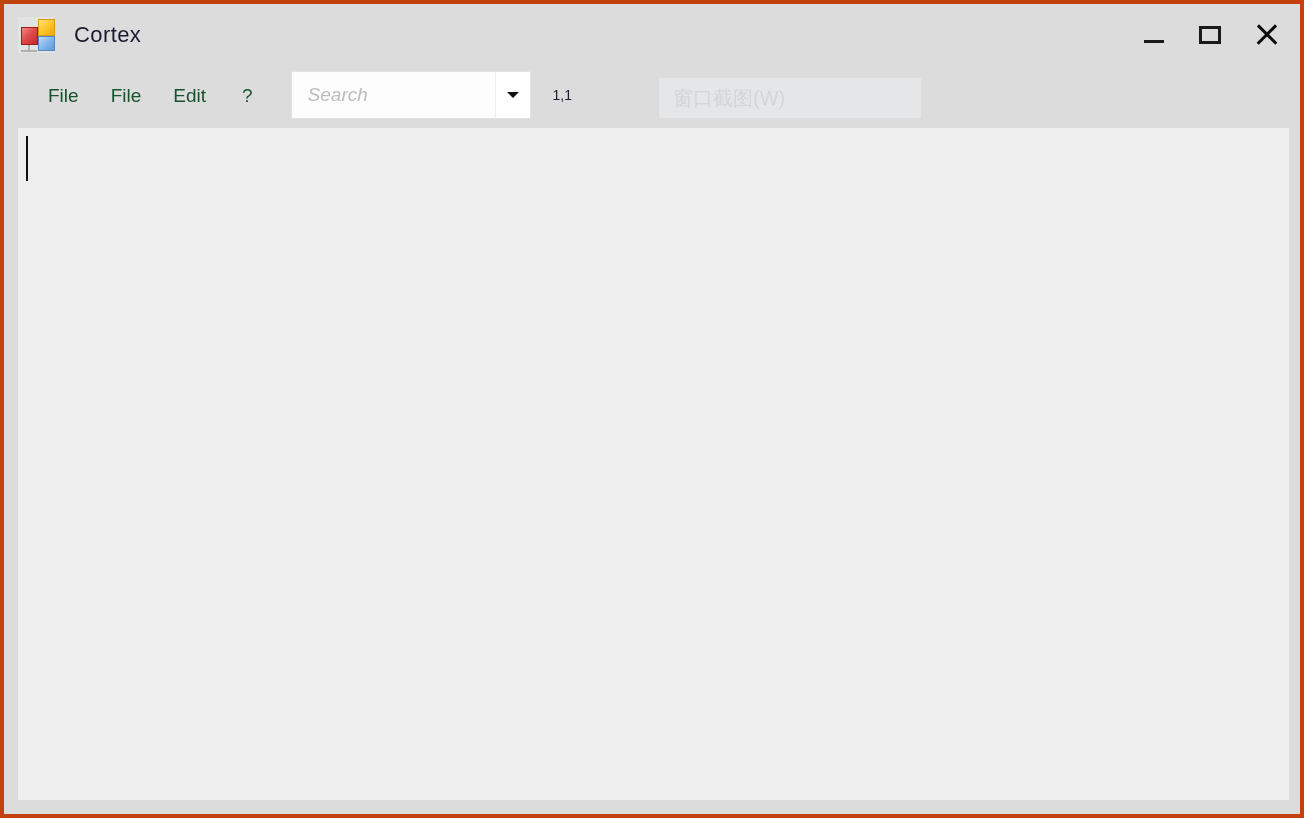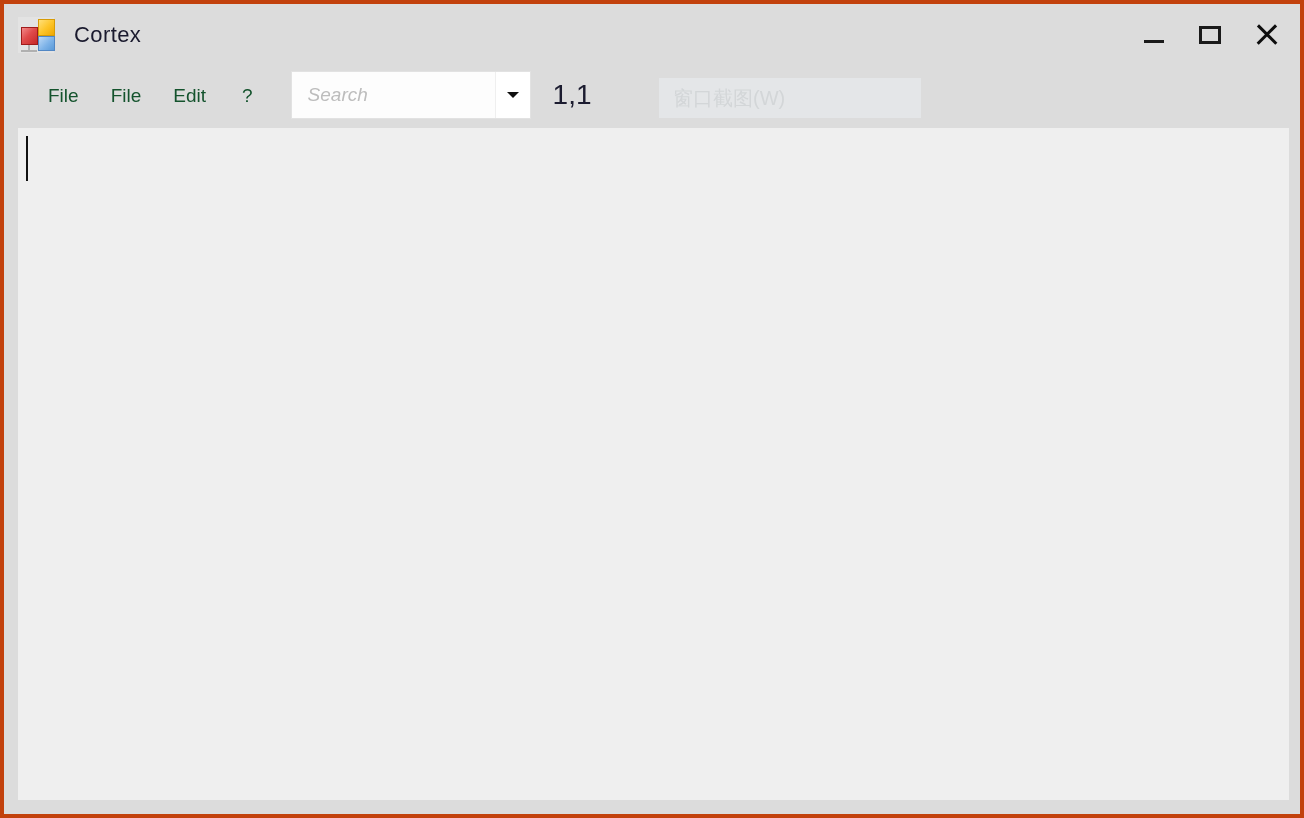--- a/index.html
+++ b/index.html
@@ -213,21 +213,21 @@
     display: block;
     width: 0;
     height: 0;
     border-left: 6px solid transparent;
     border-right: 6px solid transparent;
     border-top: 6px solid #101010;
   }
 
   #cursor-position {
     margin-left: 22px;
-    font-size: 28px;
+    font-size: 14px;
     color: #1c1c30;
     line-height: 1;
     white-space: nowrap;
   }
 
   #ghost-menu-panel {
     position: absolute;
     left: 655px;
     top: 12px;
     width: 262px;

